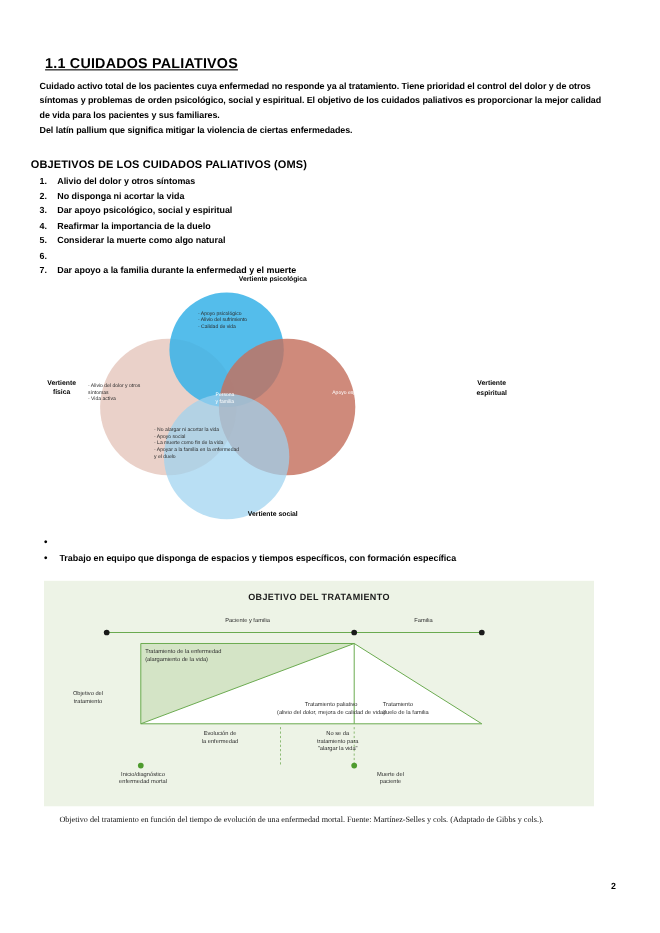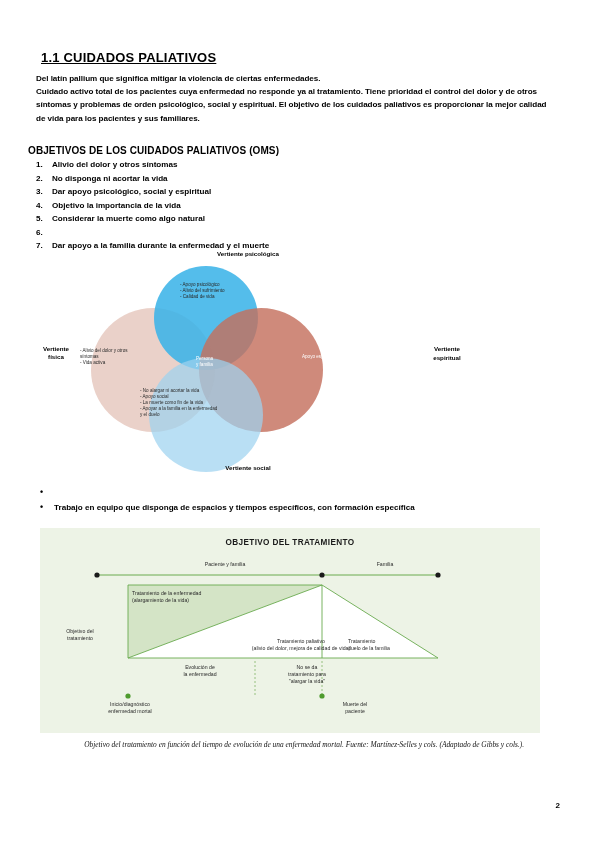--- a/index.html
+++ b/index.html
@@ -172,58 +172,57 @@
   .l-duelo    { left: 308px; top: 110px; width: 70px; }
   .l-evol     { left: 105px; top: 136px; width: 110px; text-align: center; }
   .l-nosedatr { left: 222px; top: 136px; width: 90px; text-align: center; }
   .l-inicio   { left: 30px;  top: 173px; width: 120px; text-align: center; }
   .l-muerte   { left: 255px; top: 173px; width: 120px; text-align: center; }
 
   .trat-caption {
     position: absolute;
     left: 14px; top: 211px;
     width: 470px;
-    text-align: right;
+    text-align: left;
     font-size: 7.4px;
-    font-style: italic;
     font-family: "Liberation Serif", serif;
     line-height: 11.5px;
     color: #111;
   }
 </style>
 </head>
 <body>
 
 <div class="page">
 
   <div class="heading">1.1 CUIDADOS PALIATIVOS</div>
 
   <div class="para">
+    <p>Cuidado activo total de los pacientes cuya enfermedad no responde ya al tratamiento. Tiene prioridad el control del dolor y de otros síntomas y problemas de orden psicológico, social y espiritual. El objetivo de los cuidados paliativos es proporcionar la mejor calidad de vida para los pacientes y sus familiares.</p>
     <p>Del latín pallium que significa mitigar la violencia de ciertas enfermedades.</p>
-    <p>Cuidado activo total de los pacientes cuya enfermedad no responde ya al tratamiento. Tiene prioridad el control del dolor y de otros síntomas y problemas de orden psicológico, social y espiritual. El objetivo de los cuidados paliativos es proporcionar la mejor calidad de vida para los pacientes y sus familiares.</p>
   </div>
 
   <div class="objtitle">OBJETIVOS DE LOS CUIDADOS PALIATIVOS (OMS)</div>
 
   <div class="numlist">
     <div class="row">
       <span class="num">1.</span>
       <span>Alivio del dolor y otros síntomas</span>
     </div>
     <div class="row">
       <span class="num">2.</span>
       <span>No disponga ni acortar la vida</span>
     </div>
     <div class="row">
       <span class="num">3.</span>
       <span>Dar apoyo psicológico, social y espiritual</span>
     </div>
     <div class="row">
       <span class="num">4.</span>
-      <span>Objetivo la importancia de la vida</span>
+      <span>Reafirmar la importancia de la duelo</span>
     </div>
     <div class="row">
       <span class="num">5.</span>
       <span>Considerar la muerte como algo natural</span>
     </div>
     <div class="row">
       <span class="num">6.</span>
     </div>
     <div class="row">
       <span class="num">7.</span>

